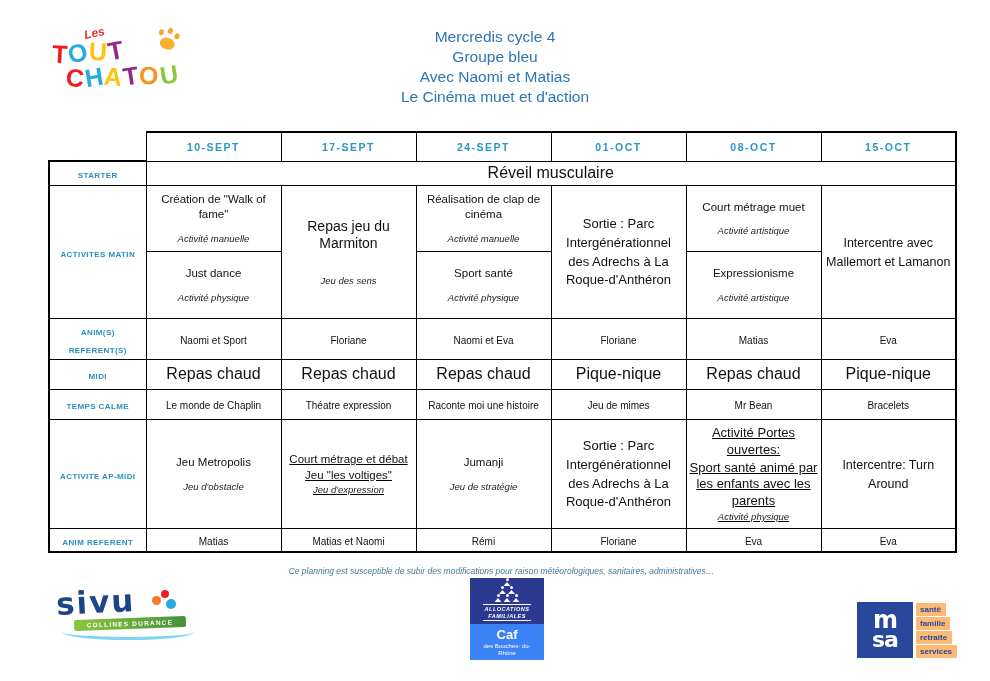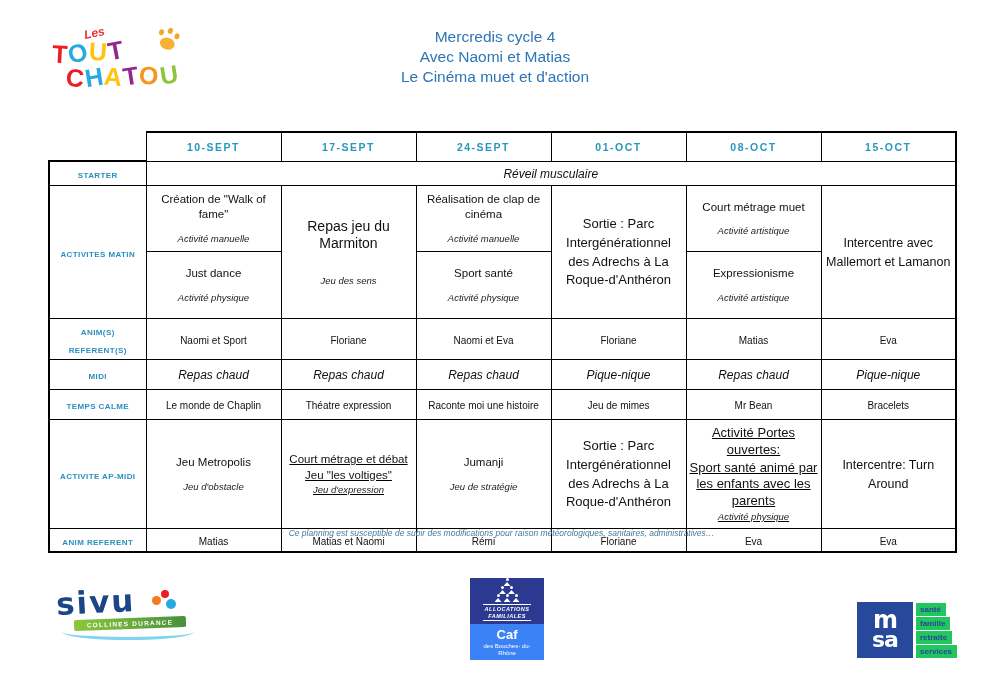--- a/index.html
+++ b/index.html
@@ -25,33 +25,33 @@
   
   table.planning { position: absolute; left: 48px; top: 131px; border-collapse: collapse; table-layout: fixed; background: #fff; }
   .planning td, .planning th { border: 1px solid #000; padding: 2px 3px; text-align: center; vertical-align: middle; overflow: hidden; }
   .planning .corner { border: none; }
   .planning th { border-top-width: 2px; color: #2A97C0; font-size: 10.5px; font-weight: bold; letter-spacing: 1.5px; }
   .planning .rlabel-cell { border-left-width: 2px; }
   .planning .col-last { border-right-width: 2px; }
   .planning .row-last td { border-bottom-width: 2px; }
   .planning .b-top2 { border-top-width: 2px; }
   .rlabel { color: #2A8FBF; font-weight: bold; font-size: 8px; letter-spacing: 0.4px; }
-  .val { font-size: 12px; color: #111; font-style: italic; }
+  .val { font-size: 16px; color: #111; }
   .val-sm { font-size: 10px; color: #111; }
   .cellbox { display: flex; flex-direction: column; align-items: center; justify-content: center; gap: 11px; padding: 2px 0; height: 100%; }
   .cellbox.gap-lg { gap: 22px; }
   .cellbox.gap-md { gap: 1px; text-decoration: underline; }
   .act-title { font-size: 11.5px; color: #111; line-height: 1.3; }
   .act-title-lg { font-size: 14px; color: #111; line-height: 1.25; }
   .act-title-md { font-size: 13px; color: #111; line-height: 1.3; }
   .act-title-i { font-size: 12.5px; color: #111; line-height: 1.35; text-align: center; }
   .act-sub { font-size: 9.5px; font-style: italic; color: #222; }
 
   
-  .footnote { position: absolute; left: 48px; top: 528px; width: 907px; text-align: center; font-size: 8.5px; font-style: italic; color: #44799C; }
+  .footnote { position: absolute; left: 48px; top: 566px; width: 907px; text-align: center; font-size: 8.5px; font-style: italic; color: #44799C; }
 
   
   .sivu { position: absolute; left: 56px; top: 584px; width: 140px; height: 70px; }
   .sivu-brand { font-size: 31px; font-weight: bold; letter-spacing: 2px; color: #1C4587; font-family: "DejaVu Sans", sans-serif; transform: rotate(-3deg); display: inline-block; }
   .sivu-swirl { position: absolute; left: 96px; top: 6px; width: 26px; height: 24px; }
   .sivu-swirl i { position: absolute; border-radius: 50%; }
   .sivu-swirl .s1 { left: 0; top: 6px; width: 9px; height: 9px; background: #F47B20; }
   .sivu-swirl .s2 { left: 9px; top: 0; width: 8px; height: 8px; background: #ED1C24; }
   .sivu-swirl .s3 { left: 14px; top: 9px; width: 10px; height: 10px; background: #27AAE1; }
   .sivu-band { position: absolute; left: 18px; top: 34px; width: 112px; height: 11px; background: linear-gradient(90deg, #8DC63F, #47913A); color: #fff; font-size: 6.5px; font-weight: bold; letter-spacing: 1.2px; text-align: center; line-height: 11px; transform: rotate(-2deg); border-radius: 2px; }
@@ -69,41 +69,42 @@
   .caf-bottom { background: #3b82f6; flex: 1; display: flex; flex-direction: column; align-items: center; justify-content: center; }
   .caf-brand { color: #fff; font-size: 13px; font-weight: bold; }
   .caf-sub { color: #fff; font-size: 6px; text-align: center; line-height: 7px; margin-top: 1px; padding: 0 8px; }
 
   
   .msa { position: absolute; left: 857px; top: 602px; display: flex; align-items: center; }
   .msa-box { width: 56px; height: 56px; background: #27489B; color: #fff; display: flex; flex-direction: column; align-items: center; justify-content: center; font-weight: bold; font-family: "DejaVu Sans", sans-serif; border: 2px solid #27489B; }
   .msa-box .m1 { font-size: 24px; line-height: 20px; letter-spacing: -1px; }
   .msa-box .m2 { font-size: 22px; line-height: 20px; letter-spacing: -1px; }
   .msa-items { margin-left: 3px; display: flex; flex-direction: column; gap: 1px; }
-  .msa-item { width: fit-content; background: #22c55e; color: #27489B; font-size: 8px; font-weight: bold; padding: 2px 5px 2px 4px; line-height: 9px; }
+  .msa-item { width: fit-content; background: #fdba74; color: #27489B; font-size: 8px; font-weight: bold; padding: 2px 5px 2px 4px; line-height: 9px; }
 </style>
 </head>
 <body>
 
 <div class="page">
 
   <div class="tc-logo">
     <span class="tc-les">Les</span>
     <span class="tc-word1"><span style="color: rgb(237, 28, 36); display: inline-block; transform: rotate(7deg);">T</span><span style="color: rgb(39, 170, 225); display: inline-block; transform: rotate(-7deg);">O</span><span style="color: rgb(255, 194, 14); display: inline-block; transform: rotate(7deg);">U</span><span style="color: rgb(146, 39, 143); display: inline-block; transform: rotate(-7deg);">T</span></span>
     <span class="tc-word2"><span style="color: rgb(237, 28, 36); display: inline-block; transform: rotate(7deg);">C</span><span style="color: rgb(39, 170, 225); display: inline-block; transform: rotate(-7deg);">H</span><span style="color: rgb(255, 194, 14); display: inline-block; transform: rotate(7deg);">A</span><span style="color: rgb(146, 39, 143); display: inline-block; transform: rotate(-7deg);">T</span><span style="color: rgb(247, 148, 29); display: inline-block; transform: rotate(7deg);">O</span><span style="color: rgb(140, 198, 63); display: inline-block; transform: rotate(-7deg);">U</span></span>
     <span class="tc-paw">
         <i class="pad"></i>
         <i class="t1"></i>
         <i class="t2"></i>
         <i class="t3"></i>
       </span>
   </div>
 
   <div class="title-block">
     <div>Mercredis cycle 4</div>
+    <div>Groupe bleu</div>
     <div>Avec Naomi et Matias</div>
     <div>Le Cinéma muet et d'action</div>
   </div>
 
   <table class="planning">
     <colgroup>
       <col style="width:97px">
         <col style="width:135px">
         <col style="width:135px">
         <col style="width:135px">

